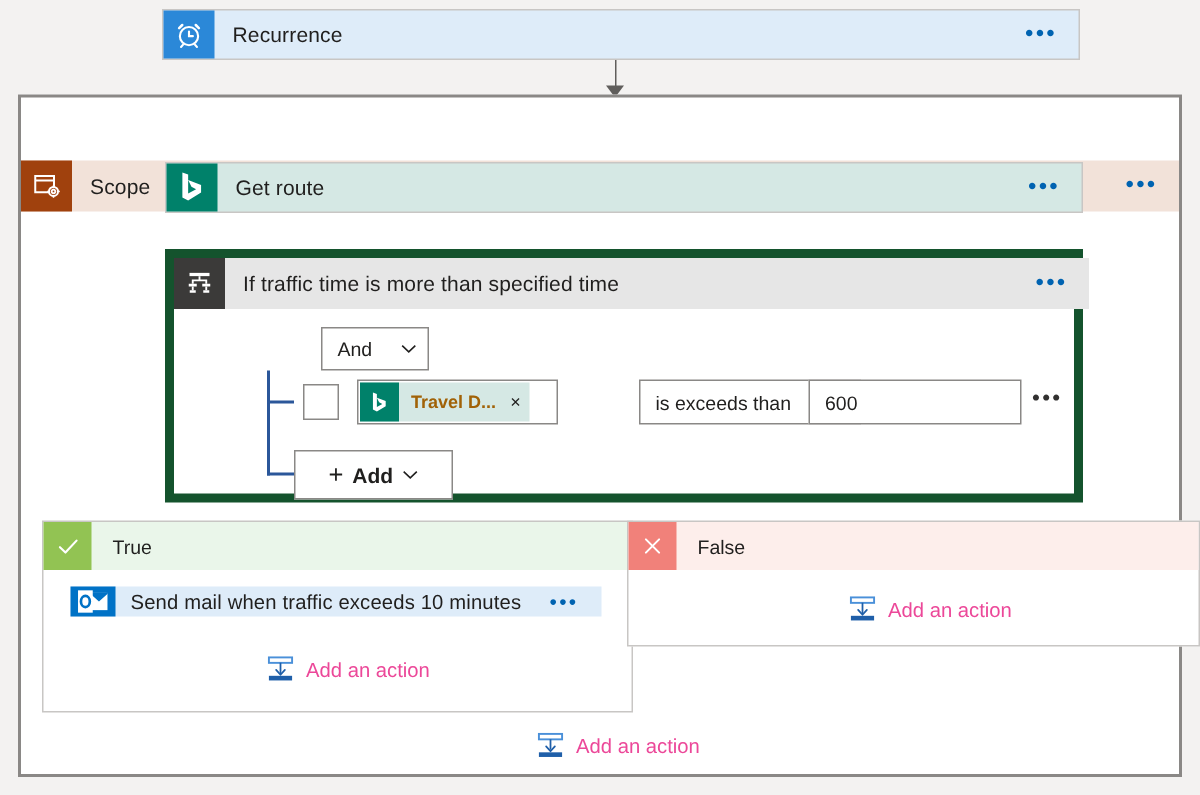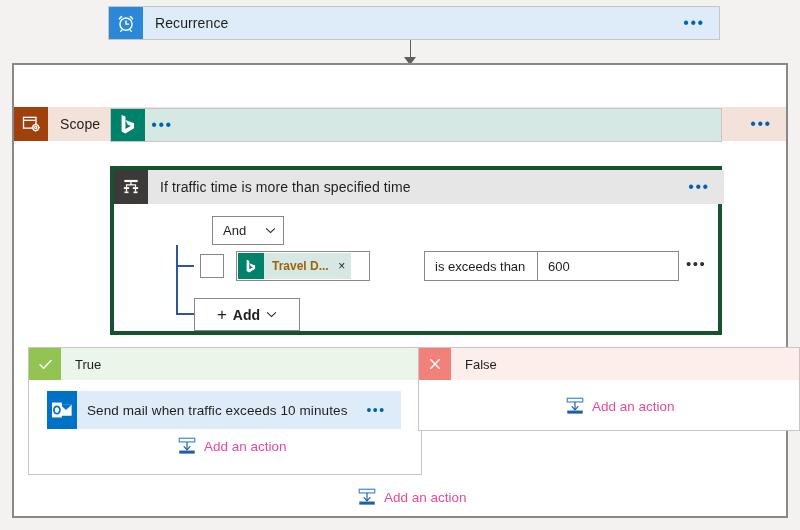--- a/index.html
+++ b/index.html
@@ -125,21 +125,21 @@
   }
   #get-route .card-icon { background: #00816a; }
 
   
   #condition-block {
     position: absolute;
     left: 96px;
     top: 101px;
     width: 612px;
     height: 169px;
-    border: 4px solid #14532d;
+    border: 6px solid #14532d;
     background: #ffffff;
     box-sizing: border-box;
   }
   #condition-header {
     position: absolute;
     left: 0; top: 0;
     width: 610px;
     height: 34px;
     background: #e6e6e6;
     border: none;
@@ -341,21 +341,21 @@
     height: 84px;
   }
   #false-branch .branch-header { background: #fdeeeb; }
   #false-branch .b-icon { background: #f1817a; }
 
   #send-mail {
     position: absolute;
     left: 18px;
     top: 43px;
     width: 354px;
-    height: 38px;
+    height: 20px;
     background: #deecf9;
     border: none;
   }
   #send-mail .card-icon {
     width: 30px; min-width: 30px;
     background: #0072c6;
   }
   #send-mail .card-title { font-size: 13.5px; padding-left: 10px; }
   #send-mail .ellipsis-btn { font-size: 14px; }
 
@@ -412,20 +412,21 @@
     <div class="card-title">Scope</div>
     <div class="ellipsis-btn">•••</div>
   </div>
 
   <div class="card" id="get-route">
     <div class="card-icon">
       <svg width="18" height="22" viewBox="0 0 18 24" fill="#ffffff">
         <path d="M2 1 L6.2 2.6 V16.4 L12 13.2 L8.6 11.4 L6.2 6.6 L15.6 10.2 V15.6 L6.2 21.4 L2 19.2 Z"></path>
       </svg>
     </div>
+    <div class="card-title">Get route</div>
     <div class="ellipsis-btn">•••</div>
   </div>
 
   <div class="arrow" id="arrow-2">
     <div class="shaft"></div>
       <div class="head"></div>
   </div>
 
   <div id="condition-block">
 

